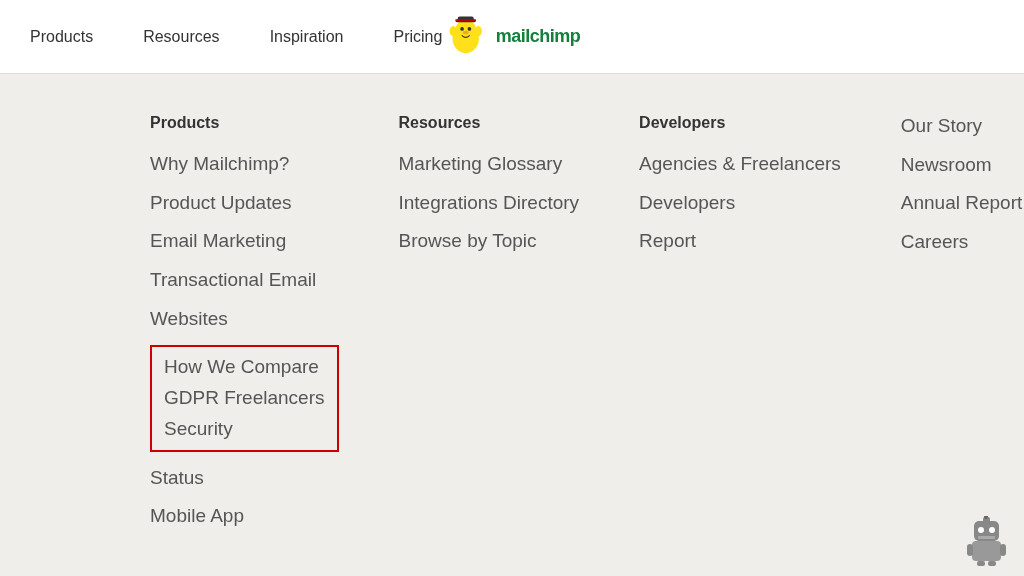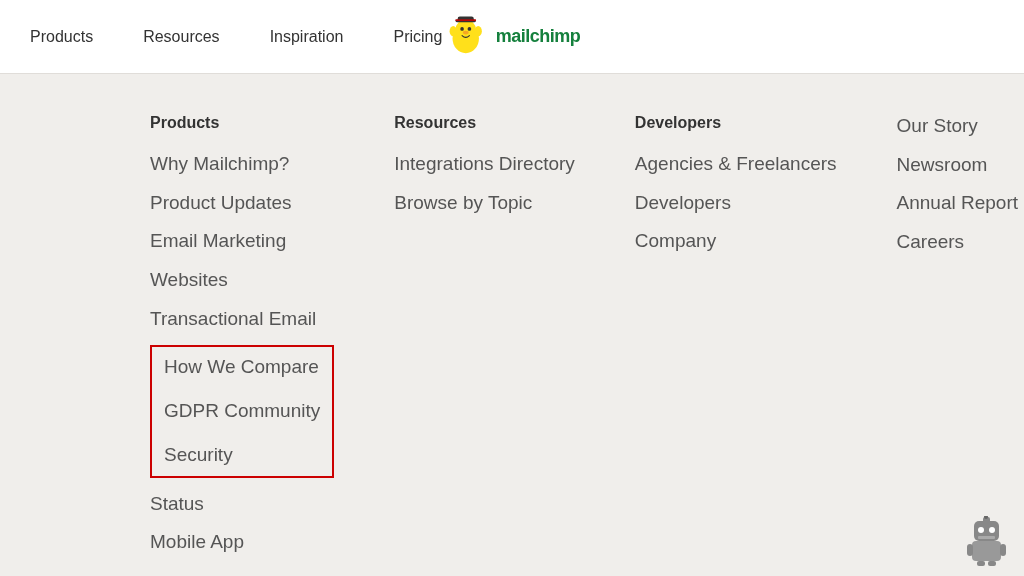--- a/index.html
+++ b/index.html
@@ -94,21 +94,21 @@
       text-decoration: none;
       line-height: 1.3;
     }
 
     
     .highlighted-box {
       border: 2px solid #cc0000;
       padding: 8px 12px;
       display: inline-flex;
       flex-direction: column;
-      gap: 19px;
+      gap: 6px;
     }
 
     .highlighted-box .menu-item {
       display: block;
     }
 
     
     .robot-icon {
       position: fixed;
       bottom: 10px;
@@ -153,48 +153,49 @@
 </nav>
 
 <div class="mega-menu">
 
   <div class="menu-column">
     <div class="menu-column-title">Products</div>
     <div class="menu-items">
       <a class="menu-item">Why Mailchimp?</a>
       <a class="menu-item">Product Updates</a>
       <a class="menu-item">Email Marketing</a>
+      <a class="menu-item">Transactional Email</a>
       <a class="menu-item">Websites</a>
-      <a class="menu-item">Transactional Email</a>
 
       <div class="highlighted-box">
         <a class="menu-item">How We Compare</a>
-        <a class="menu-item">GDPR Community</a>
+        <a class="menu-item">GDPR Freelancers</a>
         <a class="menu-item">Security</a>
       </div>
 
       <a class="menu-item">Status</a>
       <a class="menu-item">Mobile App</a>
     </div>
   </div>
 
   <div class="menu-column">
     <div class="menu-column-title">Resources</div>
     <div class="menu-items">
+      <a class="menu-item">Marketing Glossary</a>
       <a class="menu-item">Integrations Directory</a>
       <a class="menu-item">Browse by Topic</a>
     </div>
   </div>
 
   <div class="menu-column">
     <div class="menu-column-title">Developers</div>
     <div class="menu-items">
       <a class="menu-item">Agencies &amp; Freelancers</a>
       <a class="menu-item">Developers</a>
-      <a class="menu-item">Company</a>
+      <a class="menu-item">Report</a>
     </div>
   </div>
 
   <div class="menu-column">
     <div class="menu-items">
       <a class="menu-item">Our Story</a>
       <a class="menu-item">Newsroom</a>
       <a class="menu-item">Annual Report</a>
       <a class="menu-item">Careers</a>
     </div>

